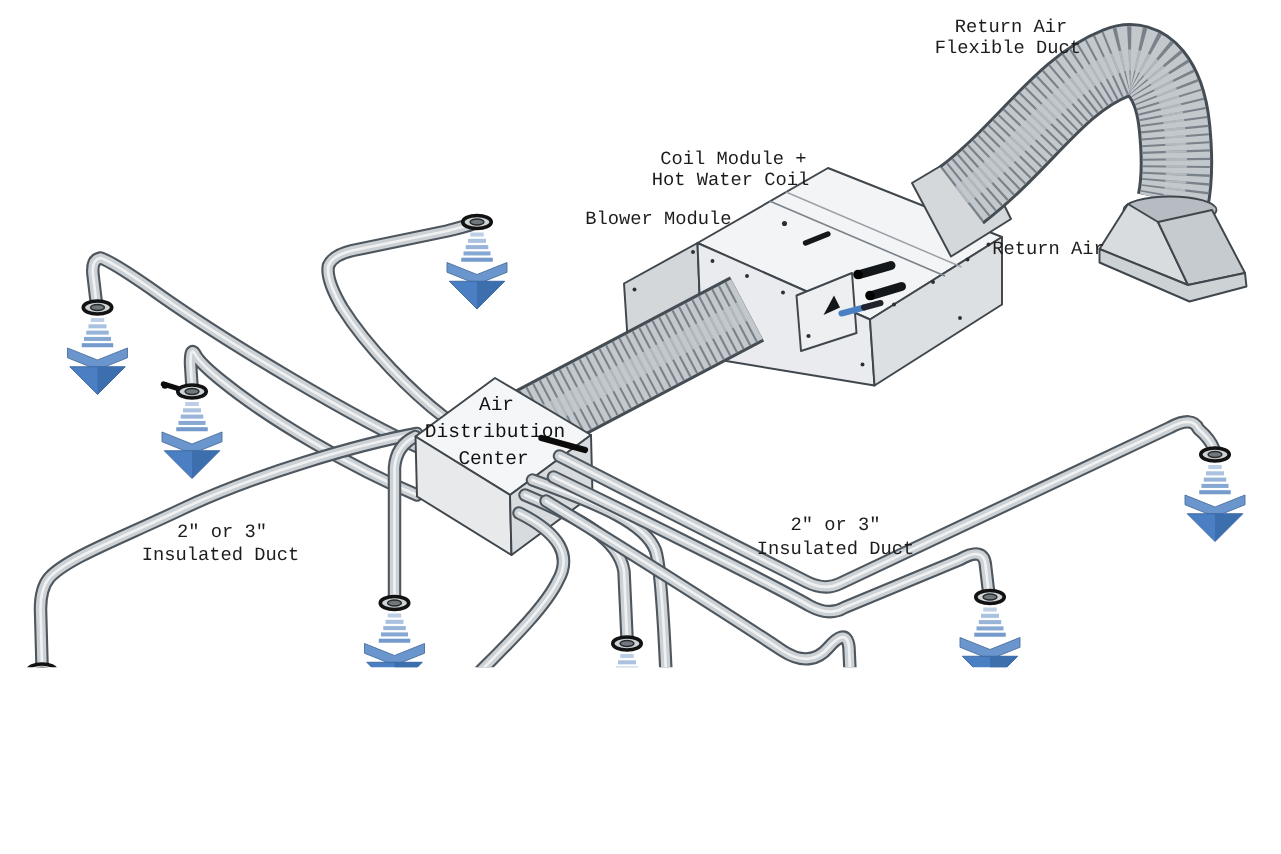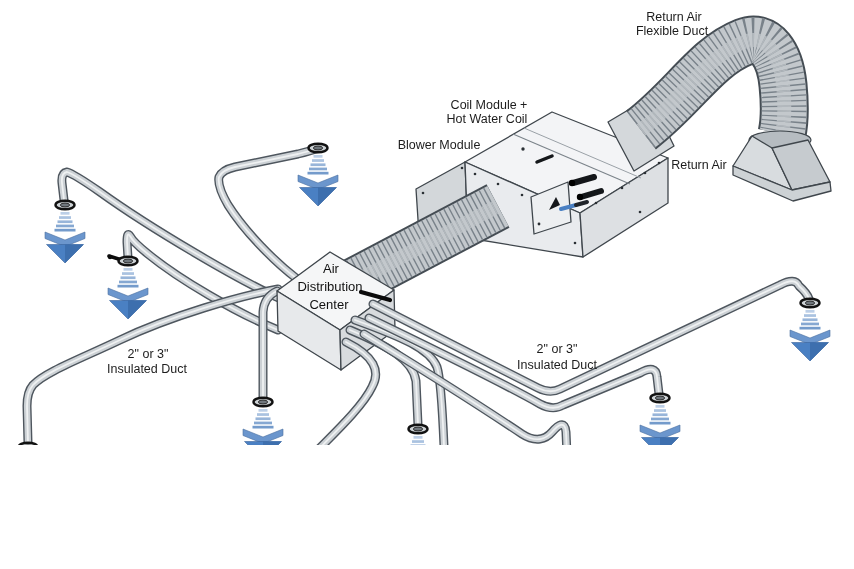--- a/index.html
+++ b/index.html
@@ -1,17 +1,17 @@
 <!DOCTYPE html>
 <html><head>
 <meta charset="utf-8">
 <style>
   html,body{margin:0;padding:0;background:#fff;}
   .stage{position:relative;width:854px;height:445px;background:#ffffff;overflow:hidden;
-         font-family:Liberation Sans, sans-serif;}
+         font-family:Liberation Mono, monospace;}
   svg{position:absolute;left:0;top:0;}
   
   .duct-o{fill:none;stroke:#4e565e;stroke-width:9;stroke-linecap:round;stroke-linejoin:round;}
   .duct-b{fill:none;stroke:#ccd1d5;stroke-width:6.2;stroke-linecap:round;stroke-linejoin:round;}
   .duct-h{fill:none;stroke:#eff1f2;stroke-width:1.8;stroke-linecap:round;stroke-linejoin:round;}
   
   .corr-o{fill:none;stroke:#454d54;stroke-width:49;stroke-linecap:butt;}
   .corr-b{fill:none;stroke:#c3c8cc;stroke-width:45;stroke-linecap:butt;}
   .corr-r{fill:none;stroke:#79828a;stroke-width:45;stroke-linecap:butt;stroke-dasharray:1.4 3.6;}
   .corr-hl{fill:none;stroke:#e2e5e7;stroke-width:14;stroke-linecap:butt;stroke-dasharray:1.4 3.6;opacity:.55;}

